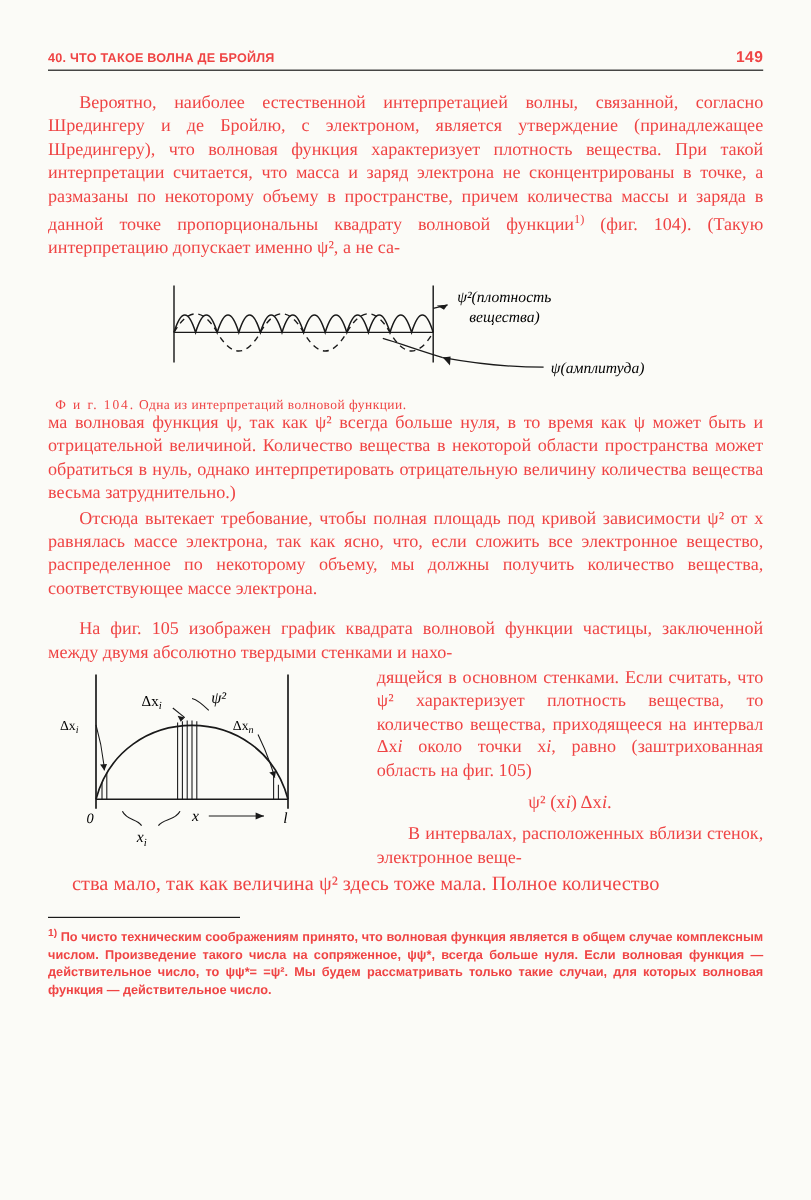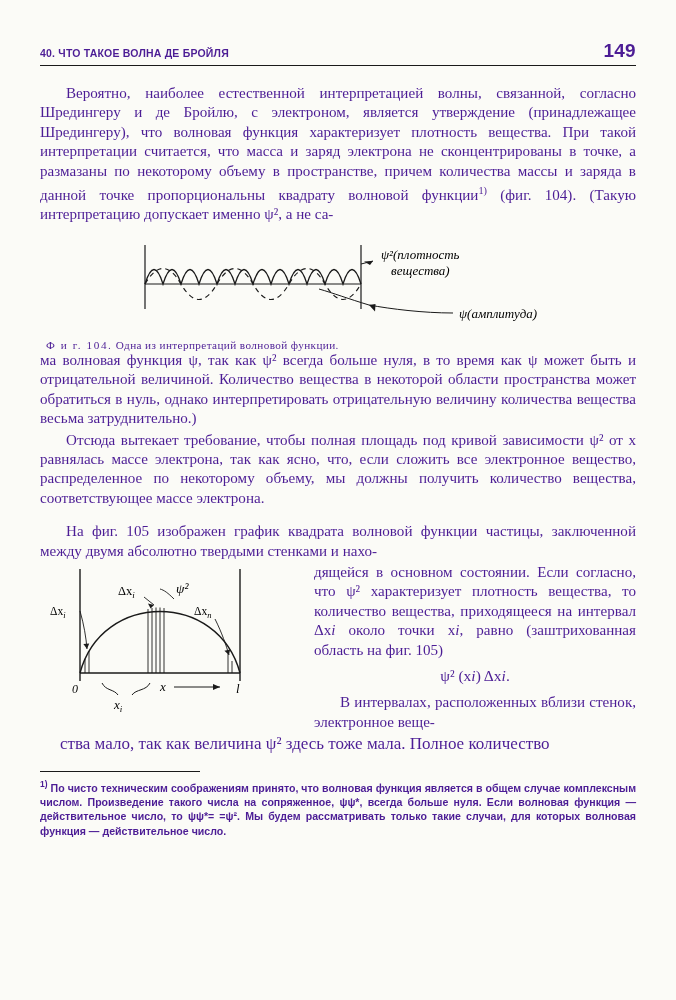--- a/index.html
+++ b/index.html
@@ -6,21 +6,21 @@
     margin: 0;
     padding: 0;
     background: #fbfbf7;
   }
   .page {
     position: relative;
     width: 676px;
     height: 1000px;
     background: #fbfbf7;
     font-family: "Liberation Serif", serif;
-    color: #4c1d95;
+    color: #ef4444;
     overflow: hidden;
   }
   .content {
     position: absolute;
     left: 40px;
     top: 40px;
     width: 596px;
   }
   .header {
     display: flex;
@@ -32,21 +32,21 @@
   }
   .header .runhead {
     font-family: "Liberation Sans", sans-serif;
     font-weight: bold;
     font-size: 10.5px;
     letter-spacing: 0.2px;
   }
   .header .folio {
     font-family: "Liberation Sans", sans-serif;
     font-weight: bold;
-    font-size: 19px;
+    font-size: 13px;
   }
   .rule {
     border-bottom: 1.3px solid #1a1a1a;
     margin-top: 2px;
     margin-bottom: 18px;
   }
   h1.section-title {
     font-family: "Liberation Serif", serif;
     font-weight: normal;
     font-size: 17.5px;
@@ -233,21 +233,21 @@
           <line x1="134" y1="124" x2="180" y2="124" stroke="#1a1a1a" stroke-width="1"></line>
           <path d="M180 124 l-7 -3 l0 6" fill="#1a1a1a"></path>
 
           <path d="M62 120 C 66 128, 74 126, 78 132" stroke="#1a1a1a" stroke-width="1" fill="none"></path>
           <path d="M110 120 C 106 128, 96 126, 92 132" stroke="#1a1a1a" stroke-width="1" fill="none"></path>
           <text x="74" y="146" font-family="Liberation Serif, serif" font-size="13" font-style="italic"><tspan>x</tspan><tspan font-size="9" dy="3">i</tspan></text>
         </svg>
       </div>
 
       <div class="fig105-right">
-        <p class="body" style="margin:0;"><span>дящейся в основном состоянии. Если согласно, что ψ² характеризует плотность вещества, то количество вещества, приходящееся на интервал Δx</span><i>i</i><span> около точки x</span><i>i</i><span>, равно (заштрихованная область на фиг. 105)</span></p>
+        <p class="body" style="margin:0;"><span>дящейся в основном стенками. Если считать, что ψ² характеризует плотность вещества, то количество вещества, приходящееся на интервал Δx</span><i>i</i><span> около точки x</span><i>i</i><span>, равно (заштрихованная область на фиг. 105)</span></p>
         <div class="formula"><span>ψ² (x</span><i>i</i><span>) Δx</span><i>i</i><span>.</span></div>
         <p class="body indent" style="margin-top:8px;">В интервалах, расположенных вблизи стенок, электронное веще-</p>
       </div>
     </div>
 
     <p class="tail-para">ства мало, так как величина ψ² здесь тоже мала. Полное количество</p>
 
     <div class="footnote-rule"></div>
     <div class="footnote">
       <span class="fnum">1)</span><span> По чисто техническим соображениям принято, что волновая функция является в общем случае комплексным числом. Произведение такого числа на сопряженное, ψψ*, всегда больше нуля. Если волновая функция — действительное число, то ψψ*= =ψ². Мы будем рассматривать только такие случаи, для которых волновая функция — действительное число.</span>

